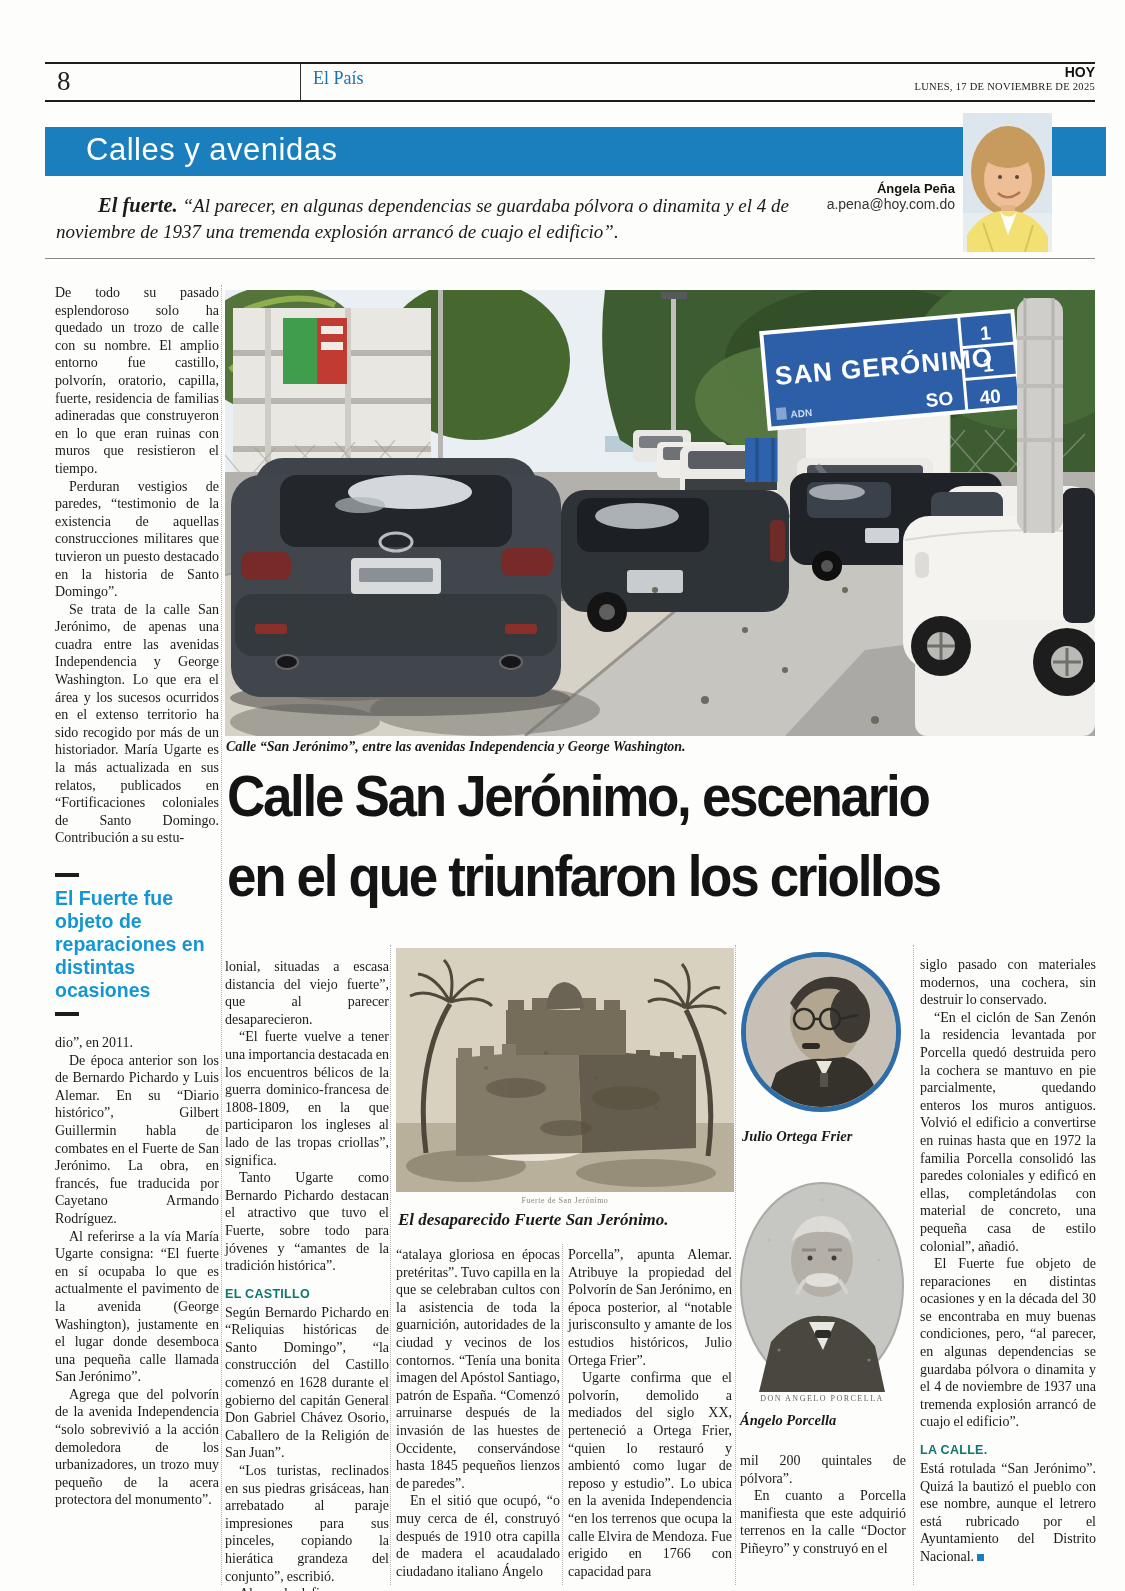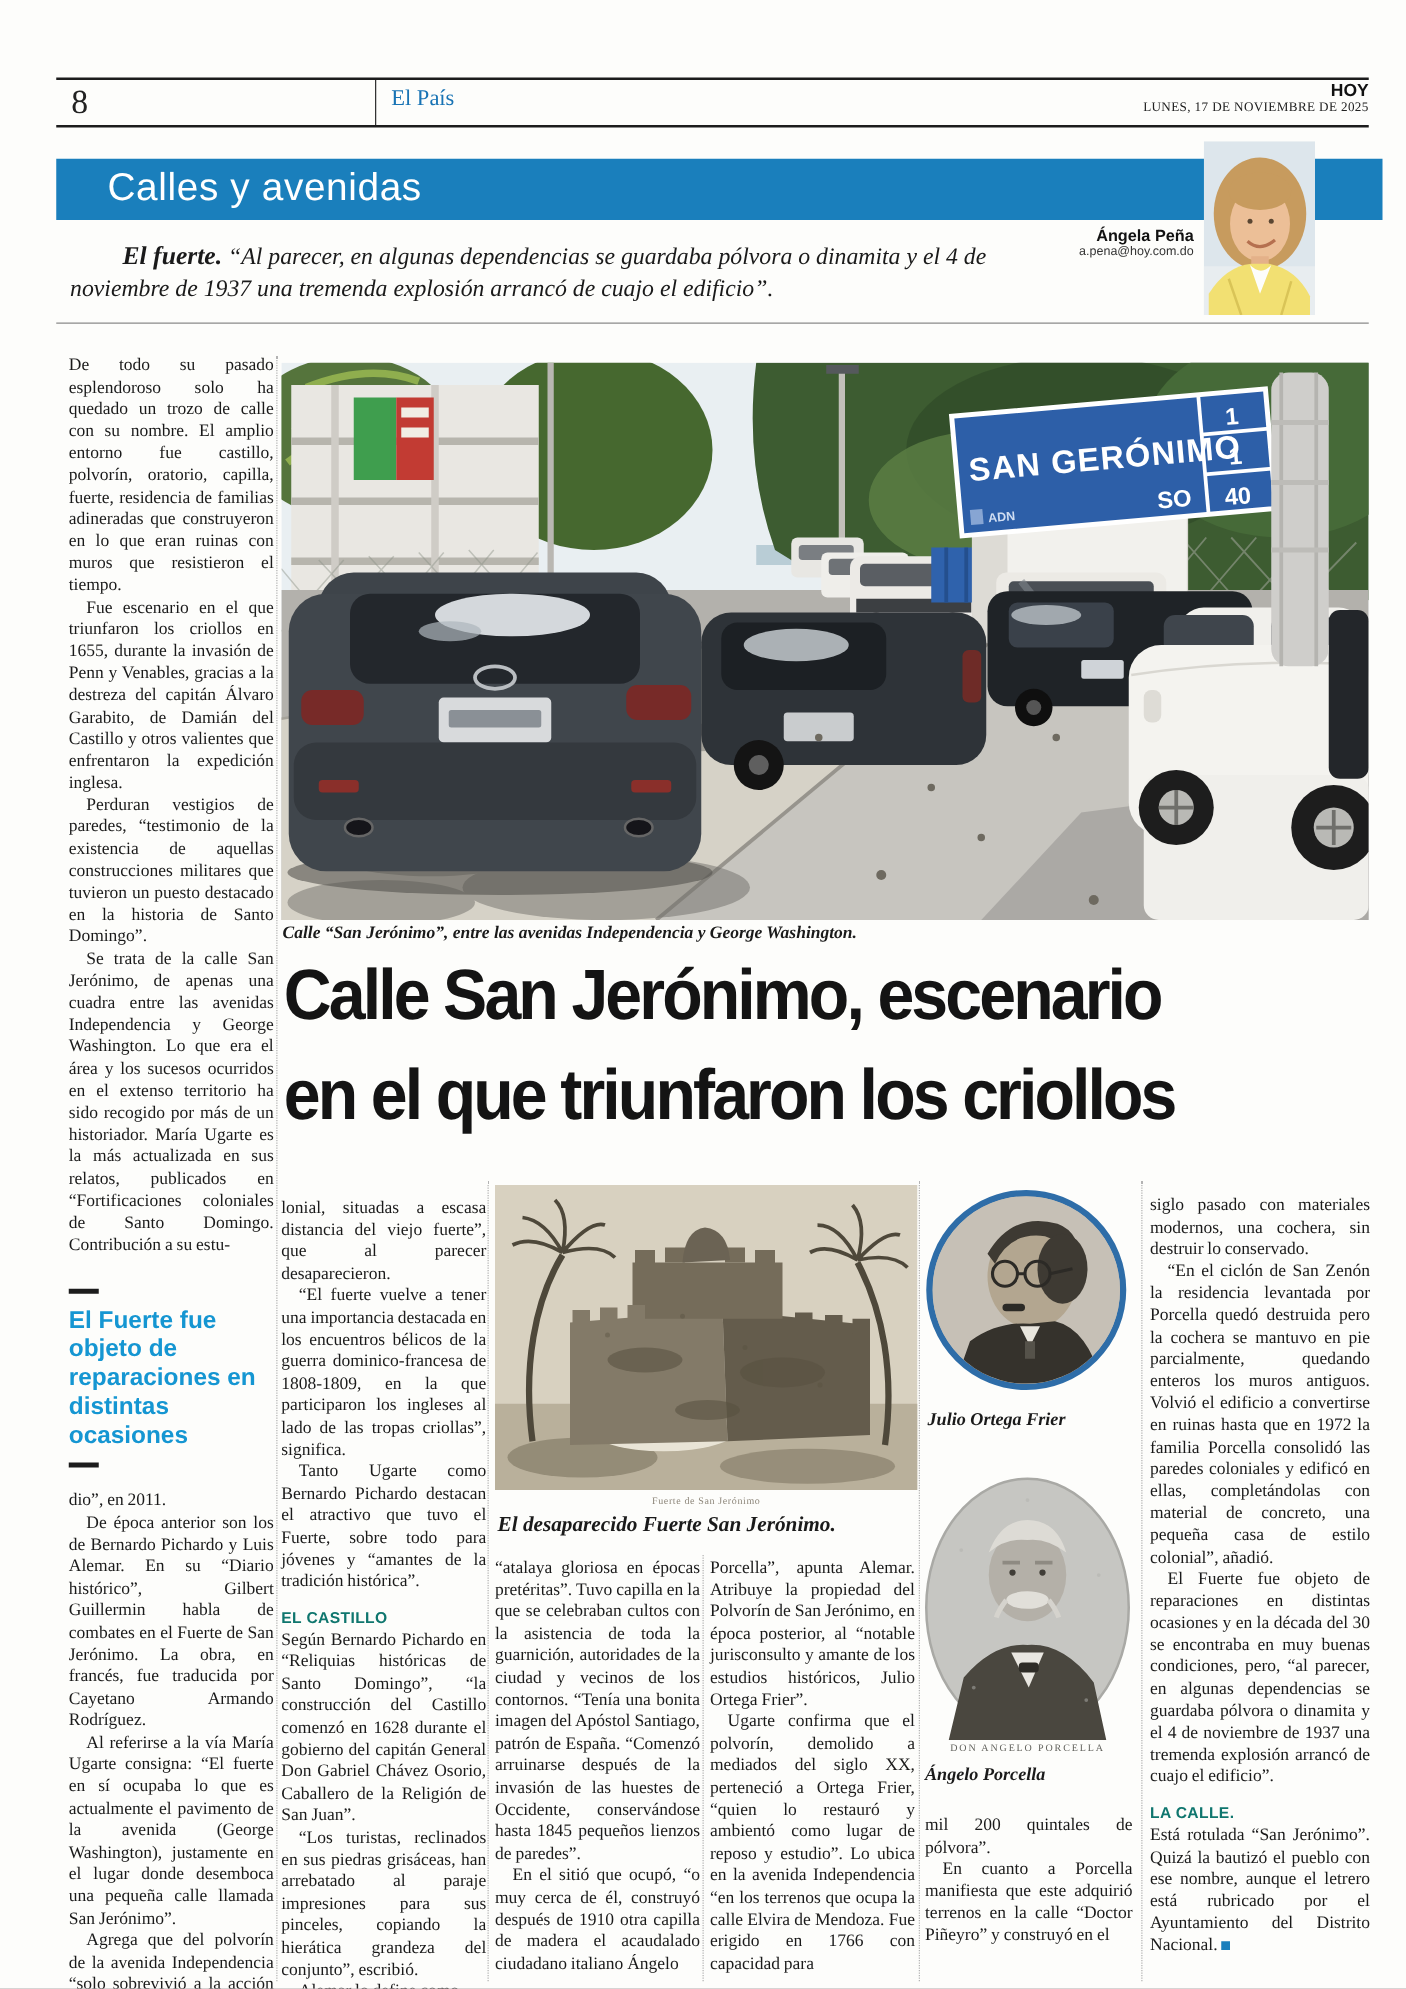--- a/index.html
+++ b/index.html
@@ -15,21 +15,21 @@
   .page-num{font-size:27px;color:#222;}
   .section-title{font-size:18px;font-weight:normal;color:var(--elpais_blue);}
   .brand{font-family:"Liberation Sans",sans-serif;font-weight:bold;font-size:14px;text-align:right;color:#111;}
   .issue-date{font-family:"Liberation Serif",serif;font-size:10.5px;letter-spacing:.3px;text-align:right;color:#222;}
   
   .banner{background:var(--banner_blue);}
   .banner-title{font-family:"Liberation Sans",sans-serif;font-weight:400;font-size:31px;color:#fff;
                 padding:5px 0 0 30px;letter-spacing:.5px;}
   
   .byline-name{font-family:"Liberation Sans",sans-serif;font-weight:bold;font-size:13px;color:#111;}
-  .byline-email{font-family:"Liberation Sans",sans-serif;font-size:10px;color:#333;}
+  .byline-email{font-family:"Liberation Sans",sans-serif;font-size:14px;color:#333;}
   
   .lead{font-size:19px;line-height:26px;}
   .lead-kicker{font-weight:bold;font-style:italic;font-size:20.5px;margin-left:42px;}
   .lead-quote{font-style:italic;}
   
   .bcol p{margin:0;font-size:14px;line-height:17.6px;text-align:justify;word-spacing:-.4px;}
   .bcol p.in{text-indent:14px;}
   .subhead{font-family:"Liberation Sans",sans-serif;font-weight:bold;font-size:12.5px;
            letter-spacing:.3px;margin:12px 0 3px 0;color:#0f766e;}
   .pullquote{margin:26px 0 18px 0;}
@@ -87,21 +87,20 @@
   </div>
 
   <div class="abs lead" style="left:56px;top:192px;width:762px;">
     <span class="lead-kicker">El fuerte.</span>
     <span class="lead-quote">“Al parecer, en algunas dependencias se guardaba pólvora o dinamita y el 4 de noviembre de 1937 una tremenda explosión arrancó de cuajo el edificio”.</span>
   </div>
   <div class="abs" style="left:45px;top:258px;width:1050px;height:1px;background:#8a8a8a;"></div>
 
   <div class="abs bcol" style="left:55px;top:284px;width:164px;">
     <p>De todo su pasado esplendoroso solo ha quedado un trozo de calle con su nombre. El amplio entorno fue castillo, polvorín, oratorio, capilla, fuerte, residencia de familias adineradas que construyeron en lo que eran ruinas con muros que resistieron el tiempo.</p>
-    <p class="in">Fue escenario en el que triunfaron los criollos en 1655, durante la invasión de Penn y Venables, gracias a la destreza del capitán Álvaro Garabito, de Damián del Castillo y otros valientes que enfrentaron la expedición inglesa.</p>
     <p class="in">Perduran vestigios de paredes, “testimonio de la existencia de aquellas construcciones militares que tuvieron un puesto destacado en la historia de Santo Domingo”.</p>
     <p class="in">Se trata de la calle San Jerónimo, de apenas una cuadra entre las avenidas Independencia y George Washington. Lo que era el área y los sucesos ocurridos en el extenso territorio ha sido recogido por más de un historiador. María Ugarte es la más actualizada en sus relatos, publicados en “Fortificaciones coloniales de Santo Domingo. Contribución a su estu-</p>
     <div class="pullquote">
       <div class="pq-dash"></div>
       <div class="pq-text">El Fuerte fue objeto de reparaciones en distintas ocasiones</div>
       <div class="pq-dash"></div>
     </div>
     <p>dio”, en 2011.</p>
     <p class="in">De época anterior son los de Bernardo Pichardo y Luis Alemar. En su “Diario histórico”, Gilbert Guillermin habla de combates en el Fuerte de San Jerónimo. La obra, en francés, fue traducida por Cayetano Armando Rodríguez.</p>
     <p class="in">Al referirse a la vía María Ugarte consigna: “El fuerte en sí ocupaba lo que es actualmente el pavimento de la avenida (George Washington), justamente en el lugar donde desemboca una pequeña calle llamada San Jerónimo”.</p>

